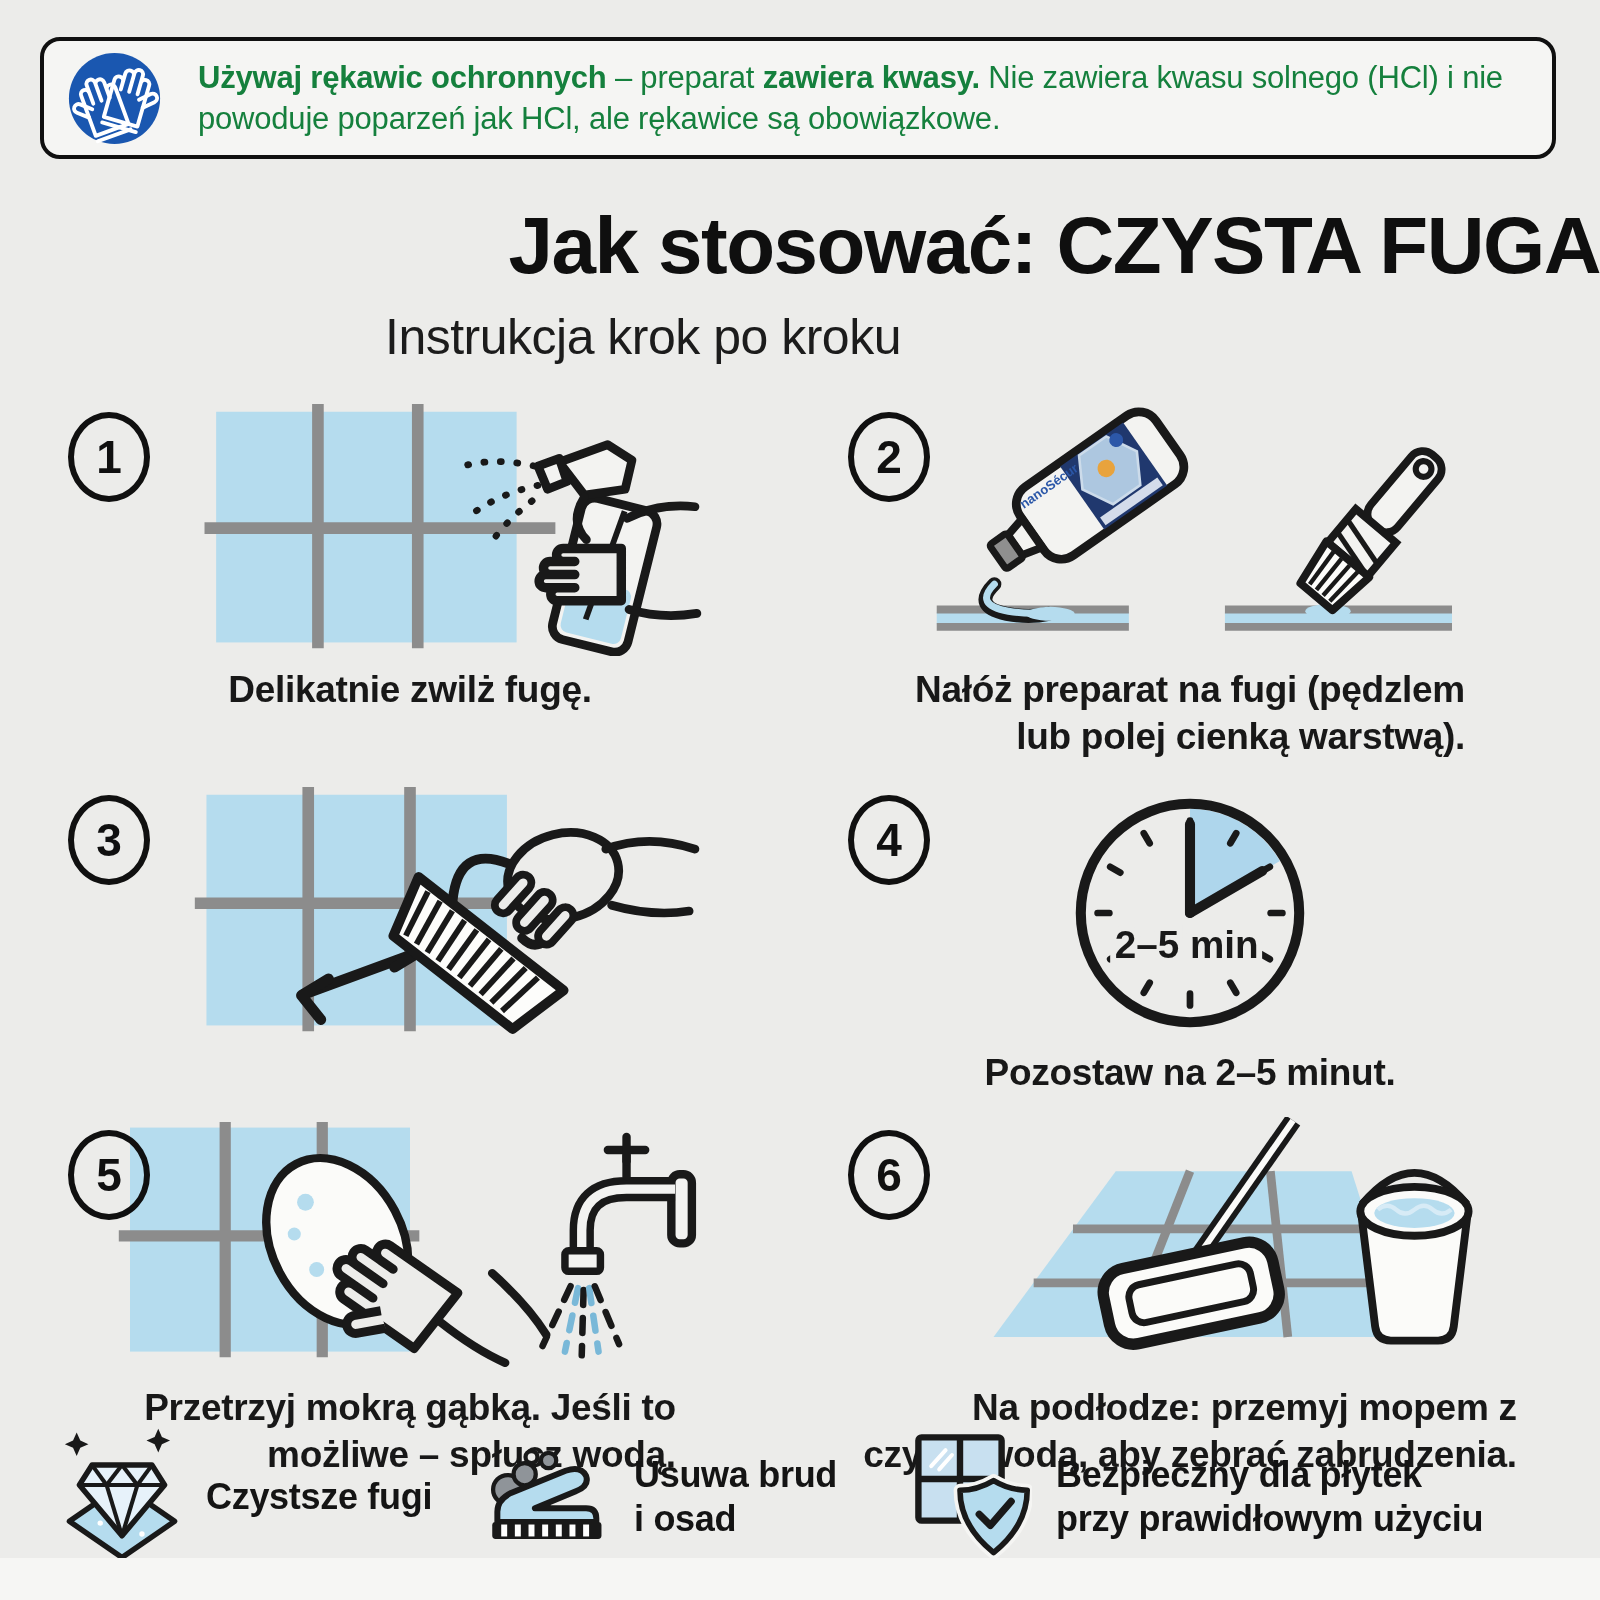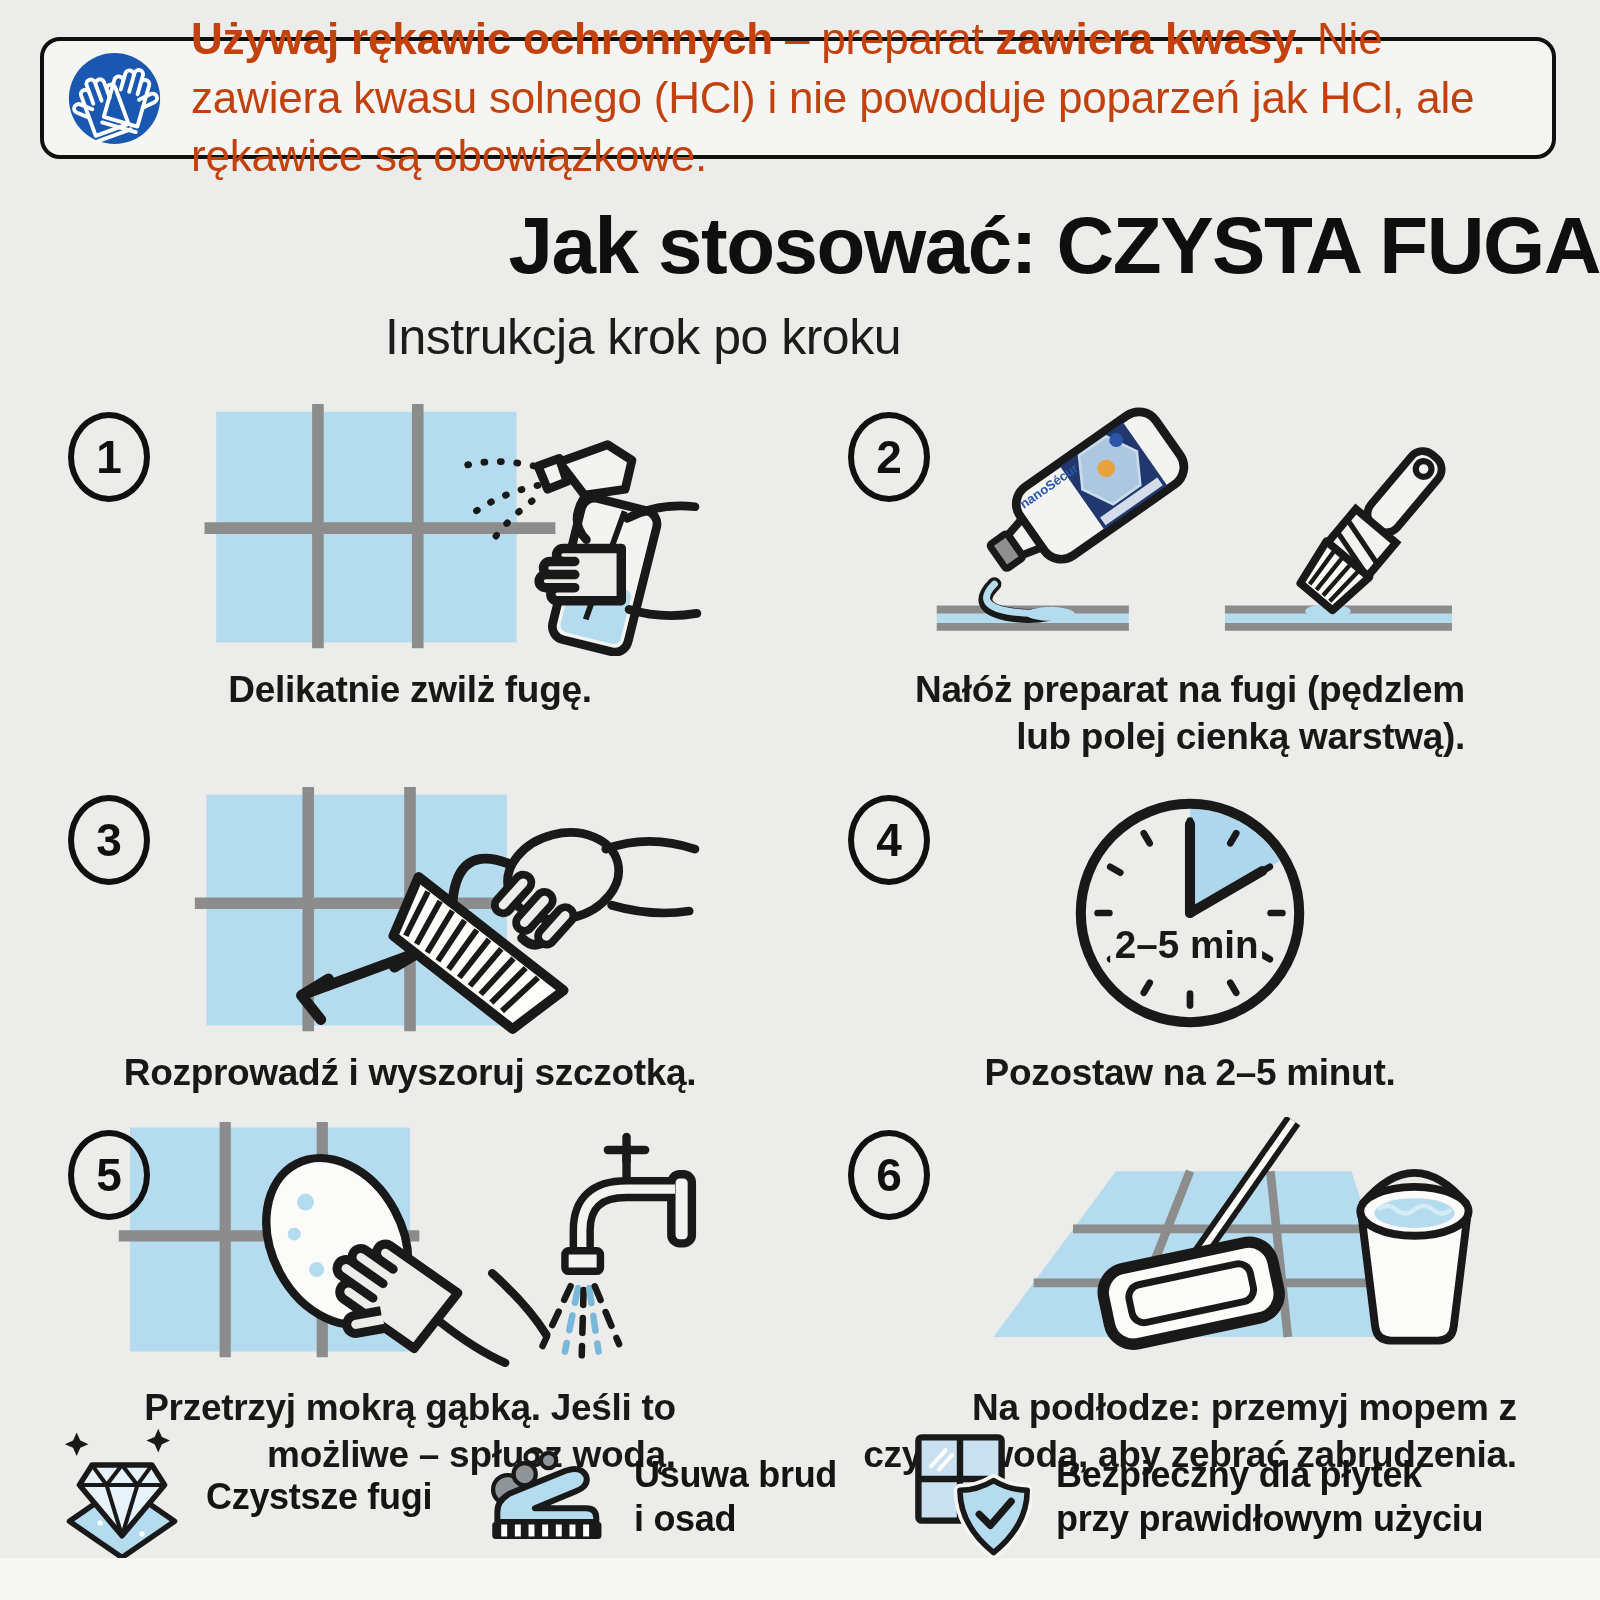--- a/index.html
+++ b/index.html
@@ -15,21 +15,21 @@
 
   
   .banner{
     position:absolute;left:40px;top:37px;width:1516px;height:122px;
     background:#f5f5f3;border:4px solid #101010;border-radius:20px;
     display:flex;align-items:center;gap:26px;box-sizing:border-box;
     padding:0 26px 0 22px;
   }
   .glove-badge{width:97px;height:97px;flex:0 0 auto;}
   .banner-text{
-    margin:2px;font-size:44px;line-height:1.33;color:#c2410c;
+    margin:9px;font-size:31px;line-height:1.33;color:#15803d;
     letter-spacing:-0.2px;
   }
   .banner-text b{font-weight:700;}
 
   
   .title{
     position:absolute;left:0;top:200px;width:1600px;margin:0;
     text-align:right;font-size:80px;font-weight:800;letter-spacing:-1.5px;
     color:#0f0f0f;
   }
@@ -243,21 +243,20 @@
               <rect x="440" y="104" width="17" height="48" rx="8.5" transform="rotate(42 448 128)"></rect>
               <rect x="462" y="120" width="17" height="46" rx="8.5" transform="rotate(42 470 143)"></rect>
             </g>
             <g stroke="#191919" stroke-width="9" fill="none" stroke-linecap="round">
               <path d="M522 64 Q566 48 614 64"></path>
               <path d="M528 122 Q570 134 608 128"></path>
             </g>
           </g>
         </svg>
       </div>
-      <p class="caption">Rozprowadź i wyszoruj szczotką.</p>
     </section>
 
     <section class="step">
       <div class="badge">
           <span>4</span>
         </div>
       <div class="illus">
         <svg viewBox="0 0 300 300" width="258" height="252">
           <path d="M150 150 L150 26 A124 124 0 0 1 257 88 Z" fill="#aed6ec"></path>
           <circle cx="150" cy="150" r="130" fill="none" stroke="#191919" stroke-width="12"></circle>

